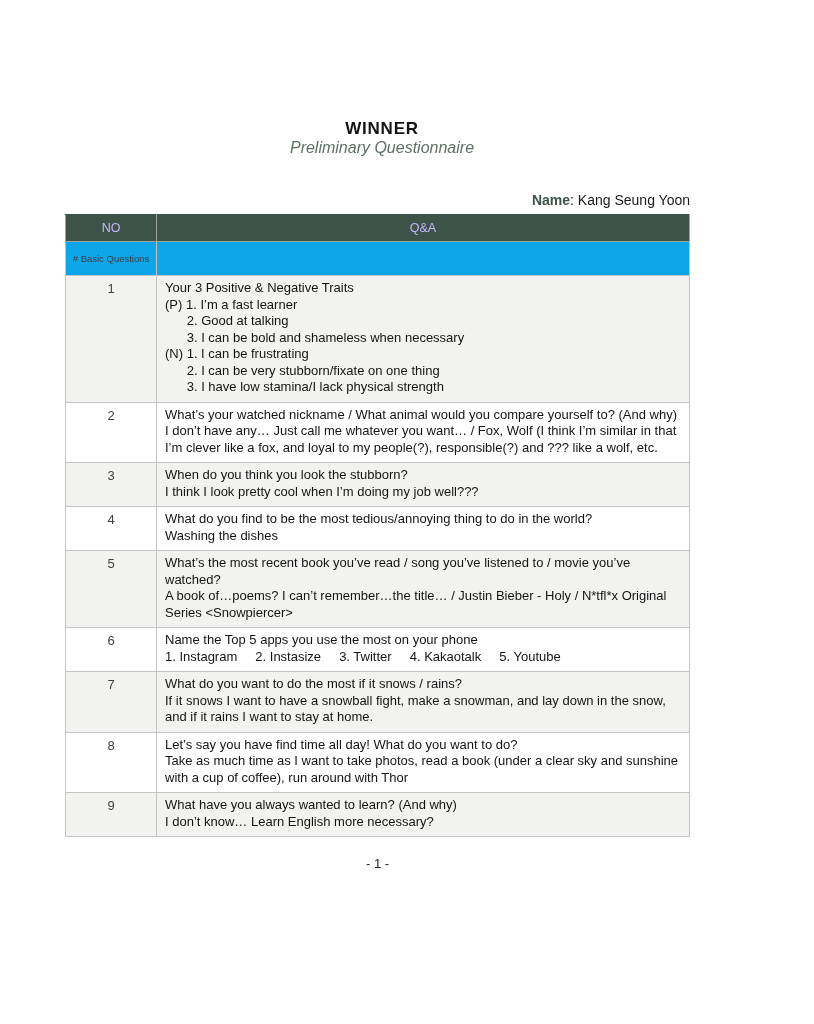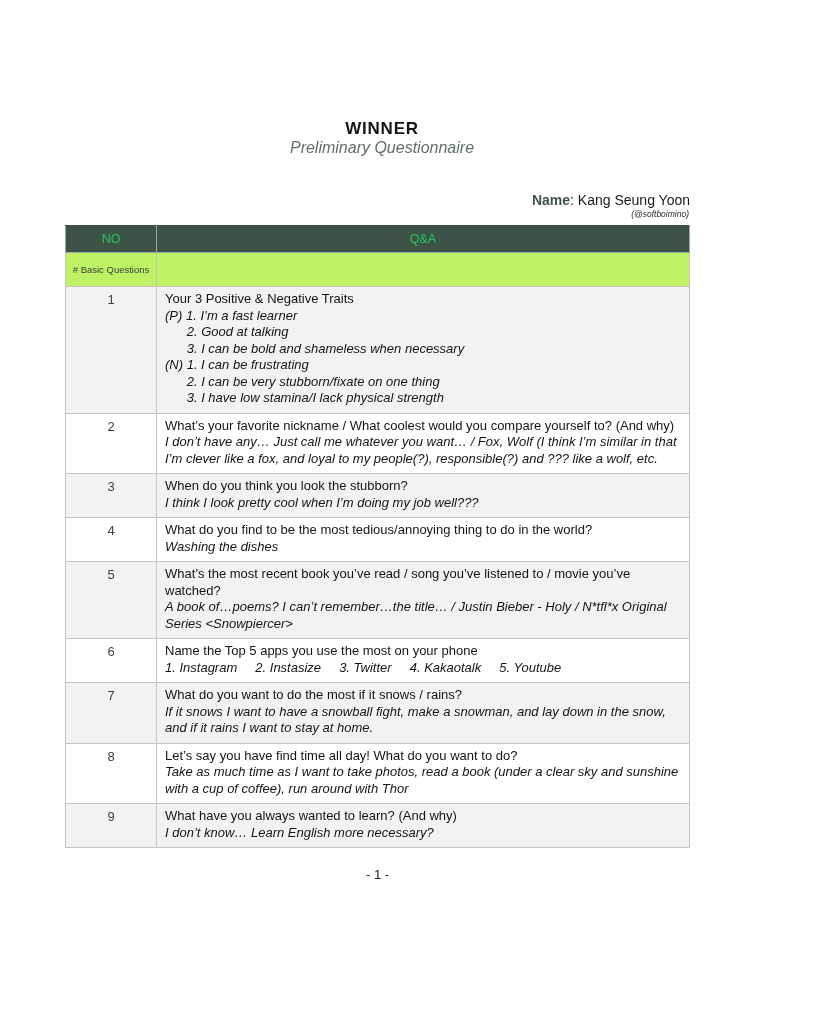--- a/index.html
+++ b/index.html
@@ -48,30 +48,30 @@
     border-collapse: collapse;
     table-layout: fixed;
     width: 625px;
     margin-top: 6px;
   }
   .q-table th, .q-table td {
     border: 1px solid #c4c4c4;
   }
   .q-table thead th {
     background: #3d5347;
-    color: #22c55e;
+    color: #c4b5fd;
     font-weight: 400;
     font-size: 12.5px;
     height: 24px;
     text-align: center;
     border-color: #9aa69e;
     border-top-color: #3d5347;
   }
   th.no-col { width: 88px; }
-  tr.section-row td { height: 31px; background: #bef264; }
+  tr.section-row td { height: 31px; background: #0ea5e9; }
   td.section-label {
     font-size: 9.5px;
     color: #3c3c3c;
     text-align: center;
   }
   tbody tr.qa-row:nth-child(even) { background: #f2f2f0; }
   tbody tr.qa-row:nth-child(odd) { background: #ffffff; }
   td.no-cell {
     text-align: center;
     vertical-align: top;
@@ -80,41 +80,40 @@
     color: #3f3f3f;
   }
   td.qa-cell {
     vertical-align: top;
     padding: 4px 8px 6px 8px;
     font-size: 13px;
     line-height: 16.5px;
     color: #141414;
   }
   .question { }
-  .answer { white-space: pre-wrap; font-style: italic; }
+  .answer { white-space: pre-wrap; }
   .footer {
     text-align: center;
     font-size: 13px;
     color: #222;
     margin-top: 19px;
   }
 </style>
 </head>
 <body>
 
 <div class="page">
   <h1 class="title">WINNER</h1>
   <div class="subtitle">Preliminary Questionnaire</div>
 
   <div class="content">
     <div class="name-block">
       <div class="name-line">
         <span class="name-label">Name</span><span>: Kang Seung Yoon</span>
       </div>
-      <div class="handle">(@softboimino)</div>
     </div>
 
     <table class="q-table">
       <thead>
         <tr>
           <th class="no-col">NO</th>
           <th>Q&amp;A</th>
         </tr>
       </thead>
       <tbody>
@@ -132,21 +131,21 @@
       3. I can be bold and shameless when necessary
 (N) 1. I can be frustrating
       2. I can be very stubborn/fixate on one thing
       3. I have low stamina/I lack physical strength</div>
           </td>
         </tr>
 
         <tr class="qa-row">
           <td class="no-cell">2</td>
           <td class="qa-cell">
-            <div class="question">What’s your favorite nickname / What coolest would you compare yourself to? (And why)</div>
+            <div class="question">What’s your watched nickname / What animal would you compare yourself to? (And why)</div>
             <div class="answer">I don’t have any… Just call me whatever you want… / Fox, Wolf (I think I’m similar in that I’m clever like a fox, and loyal to my people(?), responsible(?) and ??? like a wolf, etc.</div>
           </td>
         </tr>
 
         <tr class="qa-row">
           <td class="no-cell">3</td>
           <td class="qa-cell">
             <div class="question">When do you think you look the stubborn?</div>
             <div class="answer">I think I look pretty cool when I’m doing my job well???</div>
           </td>

